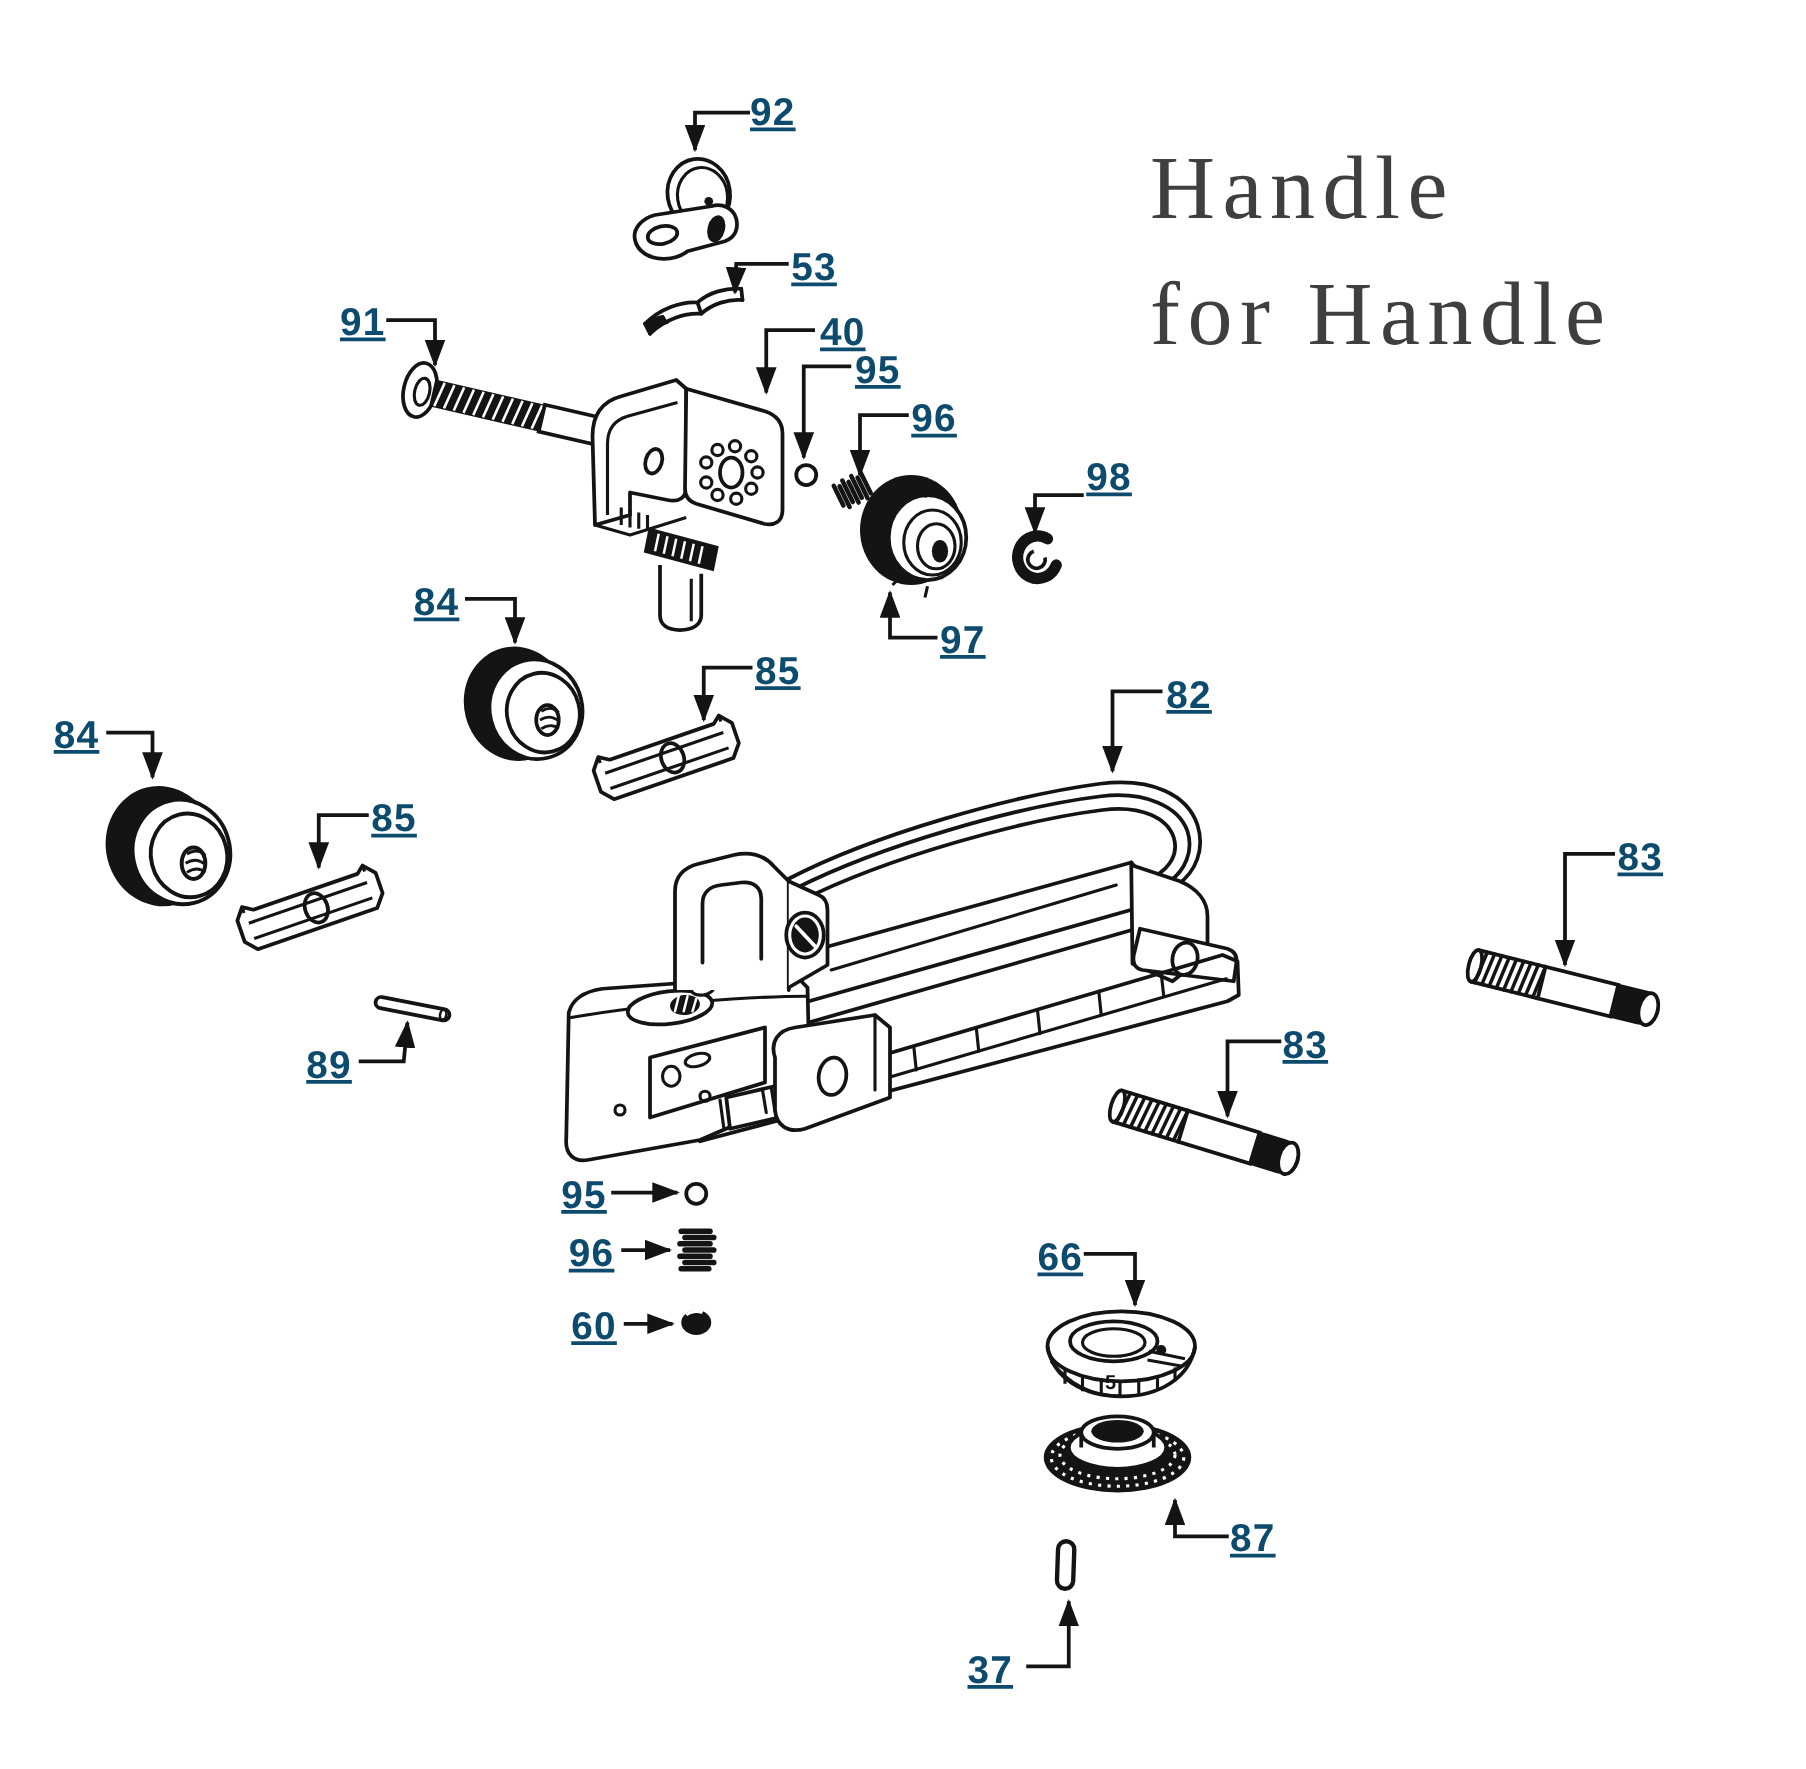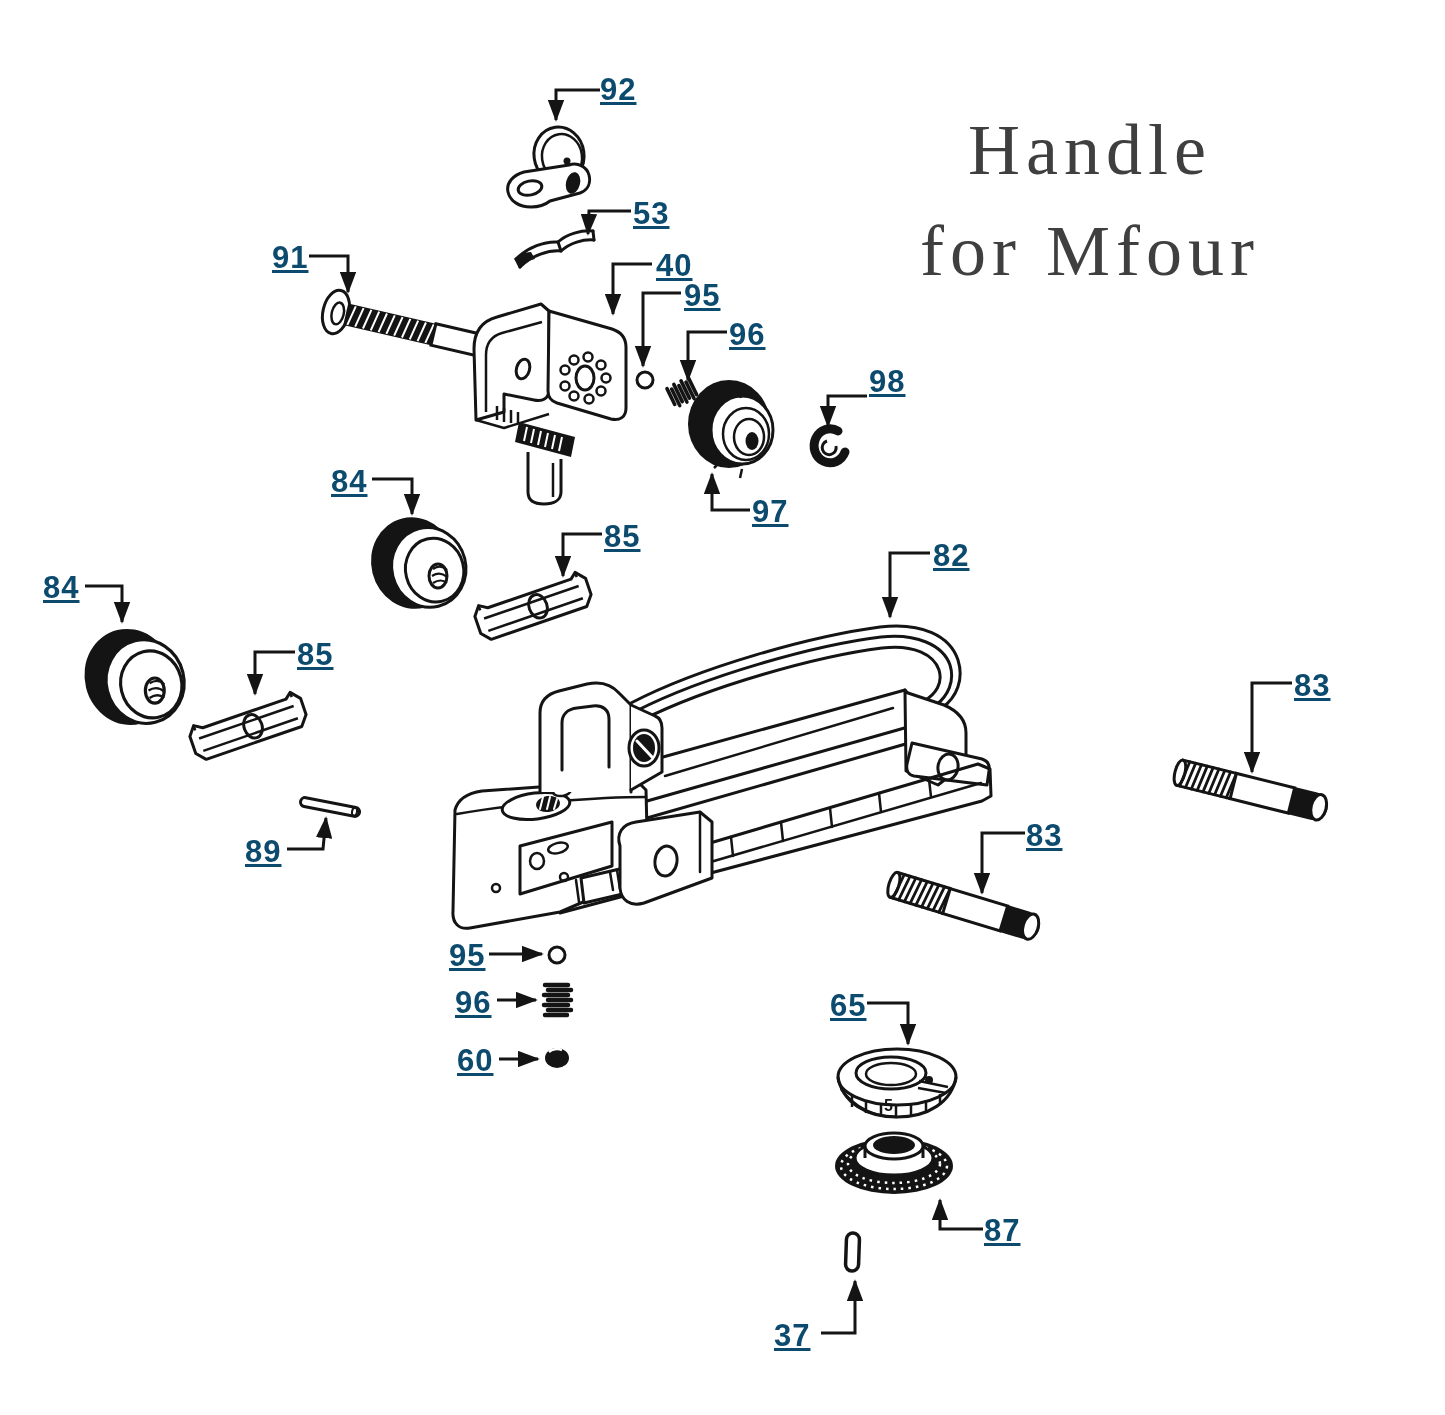--- a/index.html
+++ b/index.html
@@ -4,21 +4,21 @@
 <style>
   html,body{margin:0;padding:0;}
   body{width:1445px;height:1415px;background:#ffffff;overflow:hidden;
        font-family:"Liberation Sans",sans-serif;}
   .canvas{position:relative;width:1445px;height:1415px;background:#ffffff;}
   #diagram{position:absolute;left:0;top:0;}
   .callout-label{position:absolute;font:700 31px "Liberation Sans",sans-serif;
        color:#0c4a6e;letter-spacing:1px;white-space:nowrap;text-decoration:underline;}
   .title-block{position:absolute;left:920px;top:100px;
        font-family:"Liberation Serif",serif;font-size:72px;font-weight:400;
-       color:#3f3f3f;letter-spacing:6px;line-height:101px;white-space:nowrap;text-align:center;}
+       color:#3f3f3f;letter-spacing:6px;line-height:101px;white-space:nowrap;}
   svg *{vector-effect:none;}
 </style>
 </head>
 <body>
 
 <div class="canvas">
 
 <svg id="diagram" width="1445" height="1415" viewBox="0 0 1445 1415">
   <defs>
     <marker id="arw" viewBox="0 0 12 9" refX="11" refY="4.5" markerWidth="22" markerHeight="16.5" orient="auto" markerUnits="userSpaceOnUse">
@@ -236,21 +236,21 @@
     <polyline points="497,1000 536,1000" marker-end="url(#arw)"></polyline>
     <polyline points="499,1059 538,1059" marker-end="url(#arw)"></polyline>
     <polyline points="867,1003 908,1003 908,1044" marker-end="url(#arw)"></polyline>
     <polyline points="983,1229 940,1229 940,1200" marker-end="url(#arw)"></polyline>
     <polyline points="821,1333 855,1333 855,1281" marker-end="url(#arw)"></polyline>
   </g>
 </svg>
 
 <div class="title-block">
   <div>Handle</div>
-  <div>for Mfour</div>
+  <div>for Handle</div>
 </div>
 
 <div class="callout-label" style="left:600px;top:72px">92</div>
 <div class="callout-label" style="left:633px;top:196px">53</div>
 <div class="callout-label" style="left:656px;top:248px">40</div>
 <div class="callout-label" style="left:272px;top:240px">91</div>
 <div class="callout-label" style="left:684px;top:278px">95</div>
 <div class="callout-label" style="left:729px;top:317px">96</div>
 <div class="callout-label" style="left:869px;top:364px">98</div>
 <div class="callout-label" style="left:752px;top:494px">97</div>
@@ -258,17 +258,17 @@
 <div class="callout-label" style="left:604px;top:519px">85</div>
 <div class="callout-label" style="left:43px;top:570px">84</div>
 <div class="callout-label" style="left:297px;top:637px">85</div>
 <div class="callout-label" style="left:245px;top:834px">89</div>
 <div class="callout-label" style="left:933px;top:538px">82</div>
 <div class="callout-label" style="left:1294px;top:668px">83</div>
 <div class="callout-label" style="left:1026px;top:818px">83</div>
 <div class="callout-label" style="left:449px;top:938px">95</div>
 <div class="callout-label" style="left:455px;top:985px">96</div>
 <div class="callout-label" style="left:457px;top:1043px">60</div>
-<div class="callout-label" style="left:830px;top:988px">65</div>
+<div class="callout-label" style="left:830px;top:988px">66</div>
 <div class="callout-label" style="left:984px;top:1213px">87</div>
 <div class="callout-label" style="left:774px;top:1318px">37</div>
 
 </div>
 
 </body></html>

